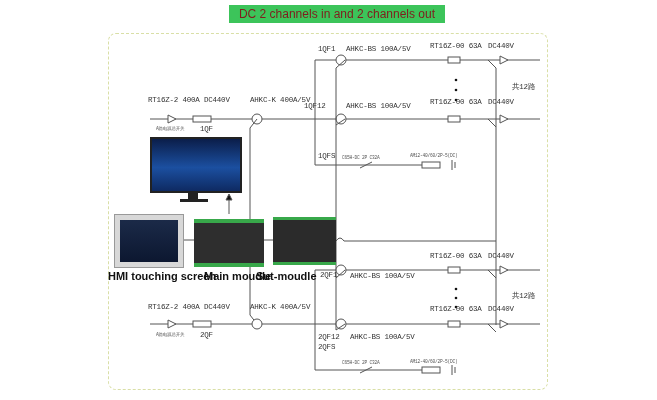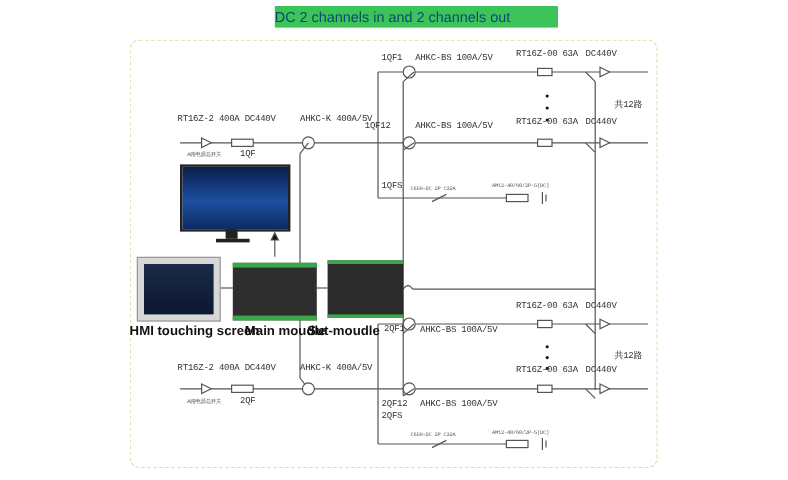--- a/index.html
+++ b/index.html
@@ -1,17 +1,17 @@
 <!DOCTYPE html>
 <html><head>
 <meta charset="utf-8">
 <style>
   html, body { margin:0; padding:0; background:#ffffff; }
   body { width:657px; height:400px; position:relative; overflow:hidden; font-family:"DejaVu Serif", serif; }
-  .title-banner { position:absolute; left:229px; top:5px; width:236px; height:18px; background:#3cc45a; color:#0c4a6e; font-family:"Liberation Sans", sans-serif; font-size:12px; line-height:18px; text-align:left; }
+  .title-banner { position:absolute; left:229px; top:5px; width:216px; height:18px; background:#3cc45a; color:#7f1d1d; font-family:"Liberation Sans", sans-serif; font-size:12px; line-height:18px; text-align:center; }
   .frame { position:absolute; left:108px; top:33px; width:438px; height:355px; border:1px dashed #d9dfa6; border-radius:8px; }
   svg.diagram { position:absolute; left:0; top:0; }
   .lbl { position:absolute; font-family:Liberation Mono, monospace; font-size:7.5px; color:#333; white-space:nowrap; letter-spacing:-0.2px; }
   .tiny { font-size:4.5px; color:#555; }
   .cap { position:absolute; font-family:"Liberation Sans", sans-serif; font-size:11px; color:#111; white-space:nowrap;font-weight:bold; }
   .cap.bold { font-weight:bold;text-align:center; }
   .monitor-screen { position:absolute; left:150px; top:137px; width:88px; height:52px; background:linear-gradient(180deg,#0b1e4a 0%,#1b4fa0 55%,#0e2a62 100%); border:2px solid #222; }
   .monitor-stand { position:absolute; left:188px; top:191px; width:10px; height:8px; background:#222; }
   .monitor-base { position:absolute; left:180px; top:199px; width:28px; height:3px; background:#222; }
   .hmi { position:absolute; left:114px; top:214px; width:68px; height:52px; background:#d8d8d8; border:1px solid #999; }

